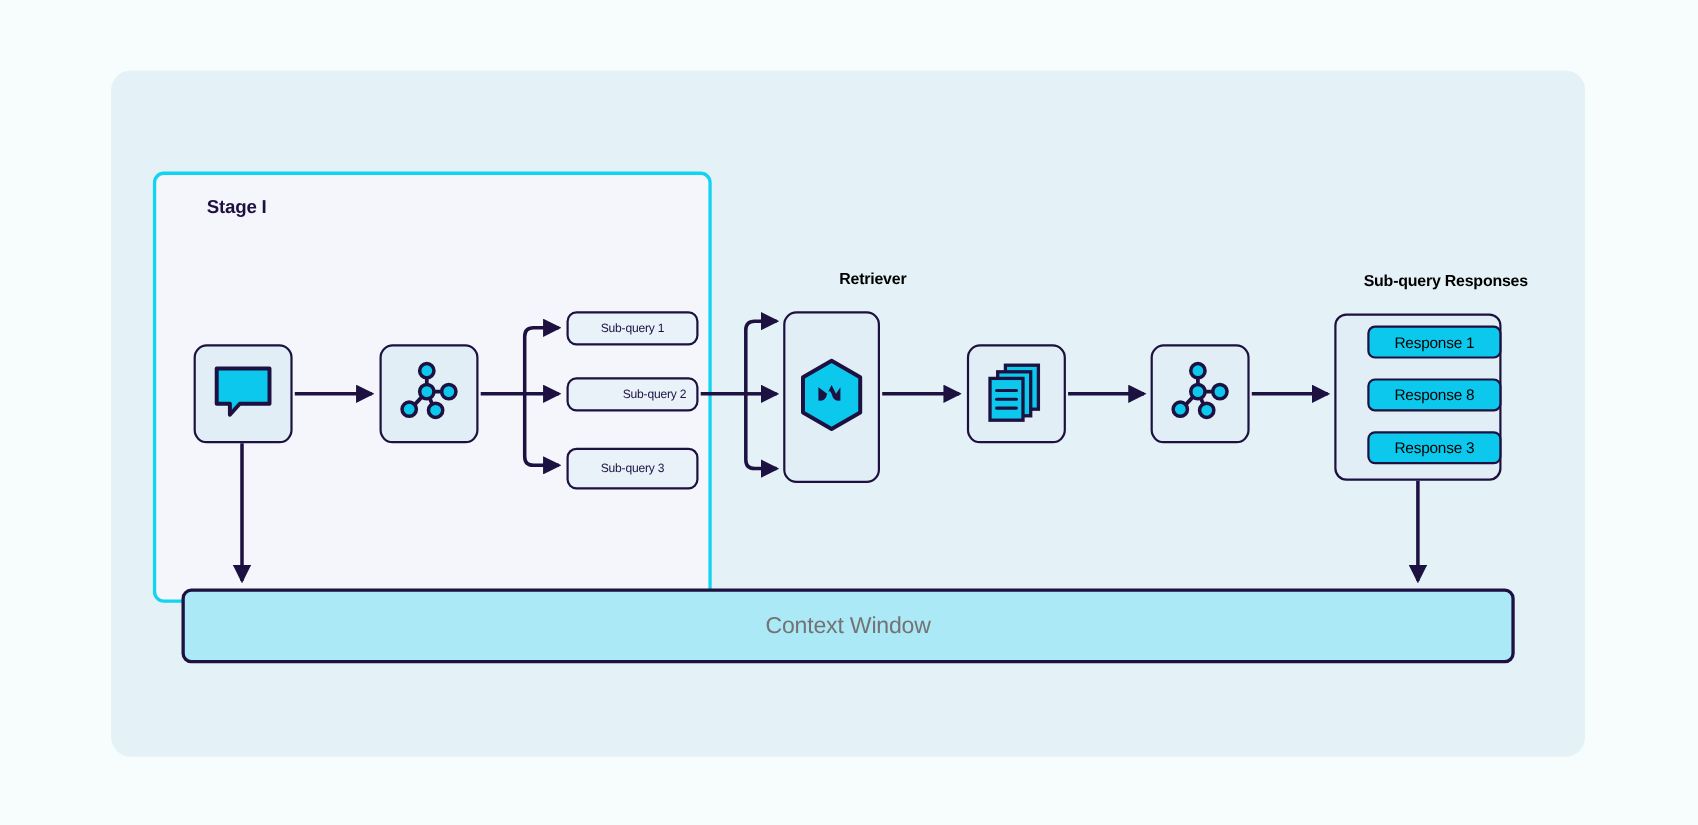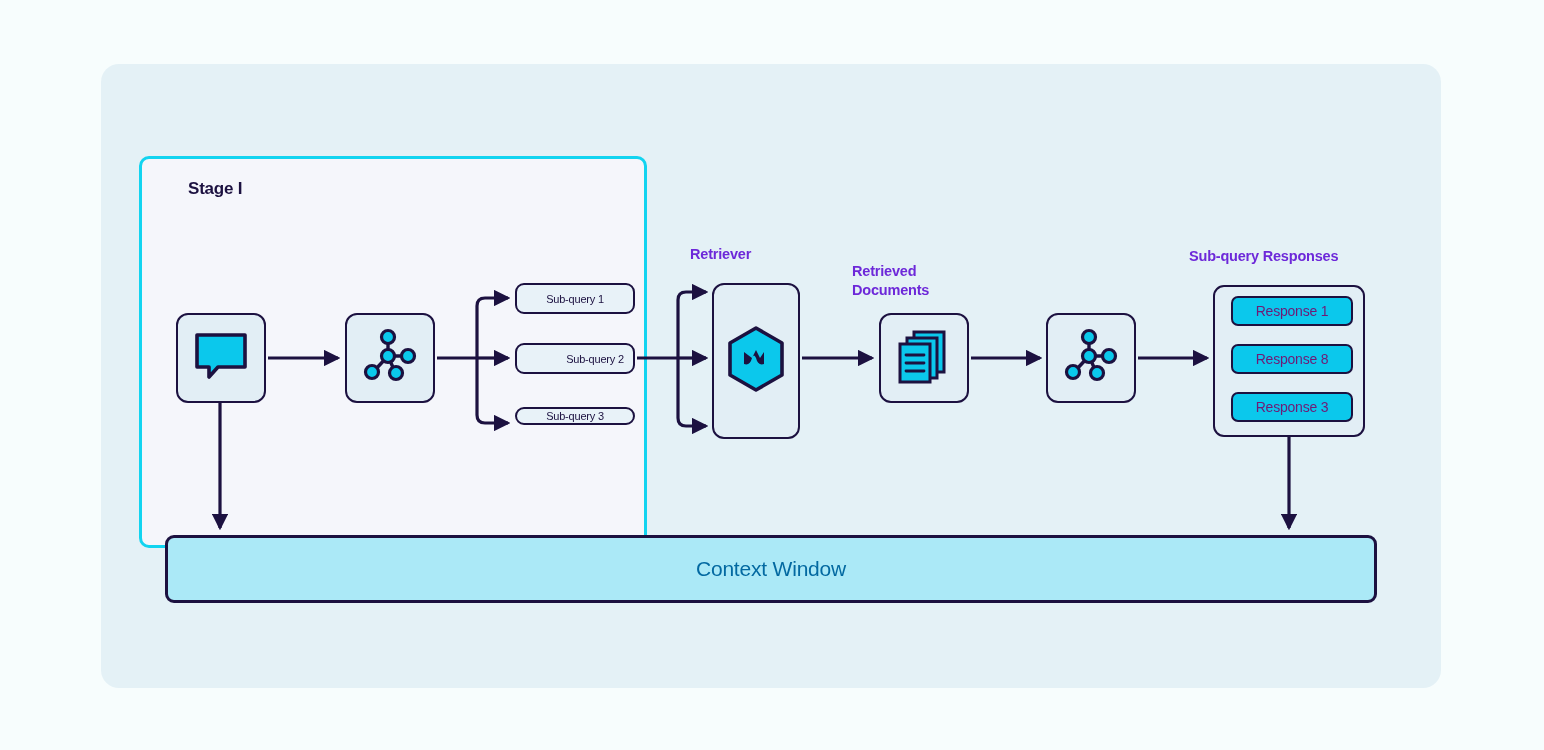--- a/index.html
+++ b/index.html
@@ -45,22 +45,22 @@
     font-size: 17px;
     font-weight: bold;
     color: #1c1140;
     letter-spacing: -0.2px;
   }
   
   .node-label {
     position: absolute;
     font-size: 14.5px;
     font-weight: bold;
-    color: #6d28d9;
-    text-align: left;
+    color: #000000;
+    text-align: right;
     line-height: 1.32;
     letter-spacing: -0.2px;
     white-space: pre-line;
   }
   
   .icon-tile {
     position: absolute;
     background: #e2eef5;
     border: 2.6px solid #1c1140;
     border-radius: 12px;
@@ -90,50 +90,50 @@
     top: 285px;
     width: 152px;
     height: 152px;
     background: #e2eef5;
     border: 2.6px solid #1c1140;
     border-radius: 11px;
     box-sizing: border-box;
   }
   .response-pill {
     position: absolute;
-    left: 16px;
+    left: 28px;
     width: 122px;
     height: 30px;
     background: #0bc8ec;
     border: 2.6px solid #1c1140;
     border-radius: 7px;
     box-sizing: border-box;
     display: flex;
     align-items: center;
     justify-content: center;
     font-size: 14px;
-    color: #701a75;
+    color: #000000;
     letter-spacing: -0.2px;
   }
   
   #context-window {
     position: absolute;
     left: 165px;
     top: 535px;
     width: 1212px;
     height: 68px;
     background: #abe9f7;
     border: 3px solid #1c1140;
     border-radius: 9px;
     box-sizing: border-box;
     display: flex;
     align-items: center;
     justify-content: center;
     font-size: 21px;
-    color: #0369a1;
+    color: #737373;
     letter-spacing: -0.2px;
   }
   
   #connectors {
     position: absolute;
     left: 0; top: 0;
     width: 1544px;
     height: 750px;
     pointer-events: none;
   }
@@ -173,34 +173,32 @@
           <circle cx="48" cy="30" r="6.5"></circle>
           <circle cx="12" cy="46" r="6.5"></circle>
           <circle cx="36" cy="47" r="6.5"></circle>
         </g>
       </svg>
     </span>
   </div>
 
   <div class="pill" style="left:515px; top:283px; width:120px; height:31px;">Sub-query 1</div>
   <div class="pill" style="left:515px; top:343px; width:120px; height:31px;padding-left:40px;">Sub-query 2</div>
-  <div class="pill" style="left:515px; top:407px; width:120px; height:18px;">Sub-query 3</div>
+  <div class="pill" style="left:515px; top:407px; width:120px; height:38px;">Sub-query 3</div>
 
   <div class="node-label" style="left:690px; top:245px; width:134px;">Retriever</div>
   <div class="icon-tile" style="left:712px; top:283px; width:88px; height:156px;">
     <span>
       <svg width="64" height="70" viewBox="0 0 64 70">
         <path d="M32 4 L58 19 L58 51 L32 66 L6 51 L6 19 Z" fill="#0bc8ec" stroke="#1c1140" stroke-width="3.6" stroke-linejoin="round"></path>
         <path d="M20 28 L20 40 Q26 42 28 34 Q30 29 32 34 Q34 42 40 40 L40 28 L36 34 L32 26 L28 34 Z" fill="#1c1140"></path>
       </svg>
     </span>
   </div>
 
-  <div class="node-label" style="left:852px; top:262px; width:146px;">Retrieved
-Documents</div>
   <div class="icon-tile" style="left:879px; top:313px; width:90px; height:90px;">
     <span>
       <svg width="58" height="58" viewBox="0 0 58 58">
         <rect x="19" y="5" width="30" height="40" fill="#0bc8ec" stroke="#1c1140" stroke-width="3"></rect>
         <rect x="12" y="11" width="30" height="40" fill="#0bc8ec" stroke="#1c1140" stroke-width="3"></rect>
         <rect x="5" y="17" width="30" height="38" fill="#0bc8ec" stroke="#1c1140" stroke-width="3"></rect>
         <g stroke="#1c1140" stroke-width="2.8" stroke-linecap="round">
           <line x1="11" y1="28" x2="29" y2="28"></line>
           <line x1="11" y1="36" x2="29" y2="36"></line>
           <line x1="11" y1="44" x2="29" y2="44"></line>

